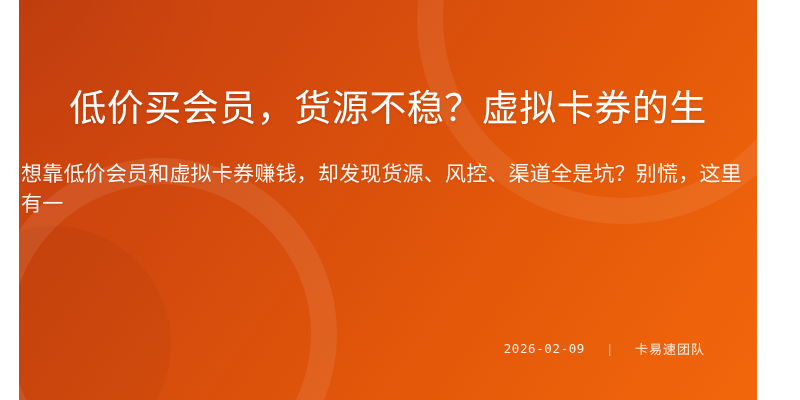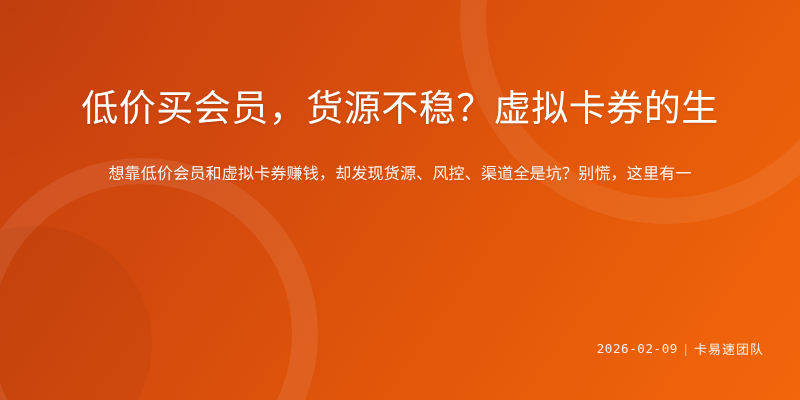--- a/index.html
+++ b/index.html
@@ -7,25 +7,26 @@
     margin: 0;
     padding: 0;
     background: #ffffff;
   }
   body {
     font-family: "Liberation Sans", "DejaVu Sans", sans-serif;
   }
 
   .banner {
     position: relative;
-    width: 800px;
+    width: 738px;
     height: 400px;
     overflow: hidden;
     background: linear-gradient(125deg, #c8400e 0%, #d1480e 28%, #e25709 62%, #f2670b 100%);
     box-sizing: border-box;
+    margin-left: 19px;
   }
 
   
   .deco {
     position: absolute;
     border-radius: 50%;
     pointer-events: none;
   }
   .deco-ring-tr {
     width: 360px;
@@ -79,36 +80,35 @@
     line-height: 50px;
     font-weight: 400;
     letter-spacing: 0.5px;
     text-shadow: 0 1px 3px rgba(0, 0, 0, 0.14);
   }
 
   .subtitle {
     margin: 0;
     padding-top: 25px;
     width: 734px;
-    text-align: center;
     color: rgba(255, 255, 255, 0.95);
-    font-size: 16px;
+    font-size: 21px;
     line-height: 30px;
     font-weight: 400;
     letter-spacing: 0.2px;
     text-shadow: 0 1px 2px rgba(0, 0, 0, 0.10);
   }
 
   .meta {
     position: absolute;
-    right: 36px;
+    right: 52px;
     bottom: 42px;
     display: flex;
     align-items: center;
-    gap: 6px;
+    gap: 23px;
     color: rgba(255, 255, 255, 0.9);
     font-size: 13px;
     letter-spacing: 0.6px;
   }
   .meta-date {
     font-family: "DejaVu Sans Mono", "Liberation Mono", monospace;
     font-size: 12.5px;
   }
   .meta-sep {
     color: rgba(255, 255, 255, 0.55);

